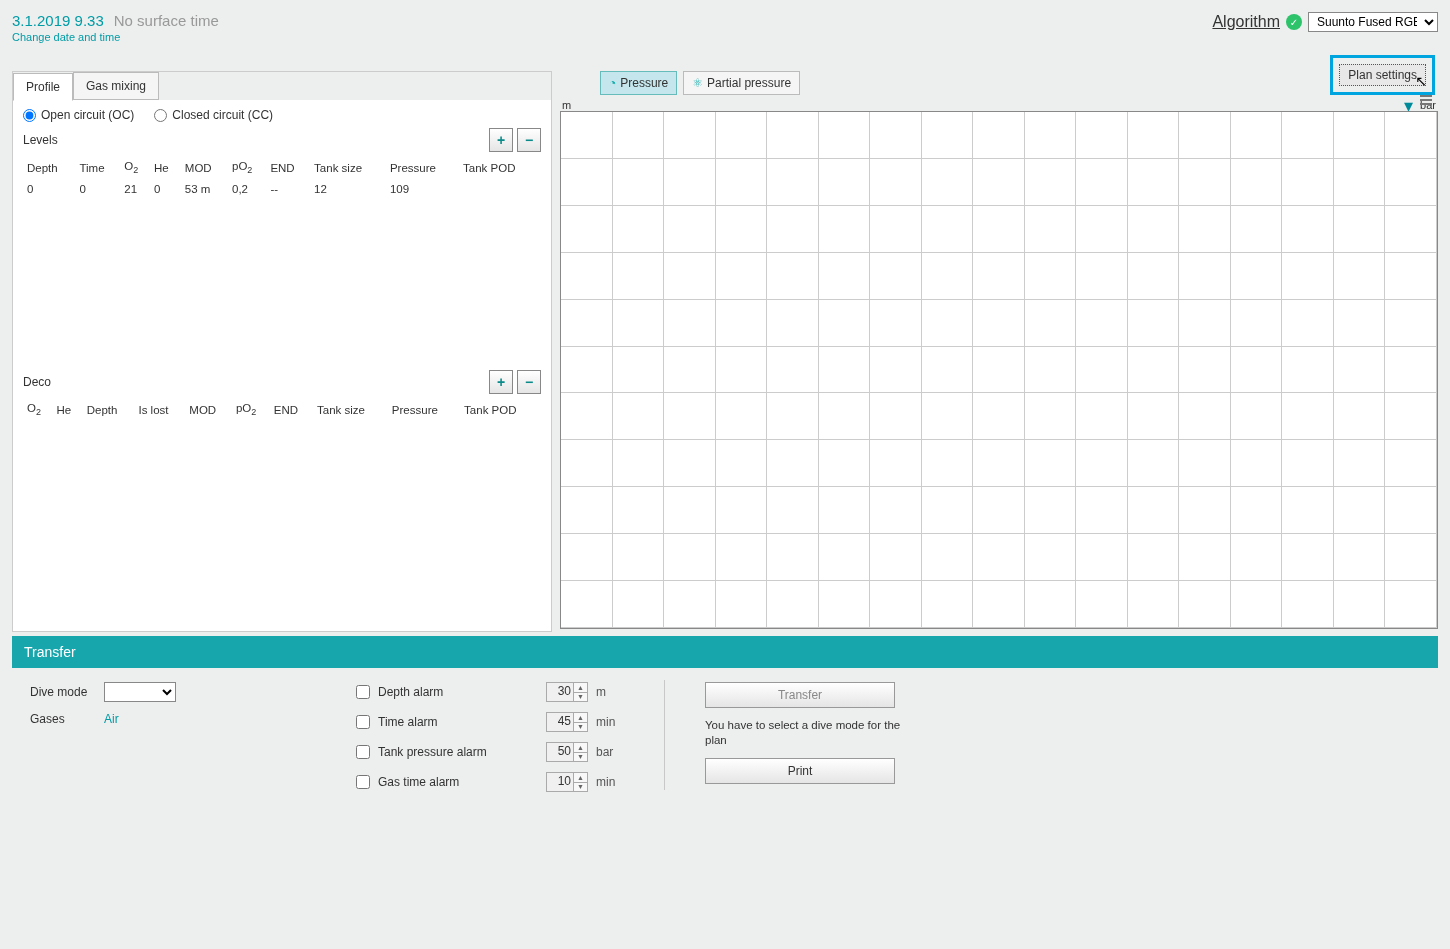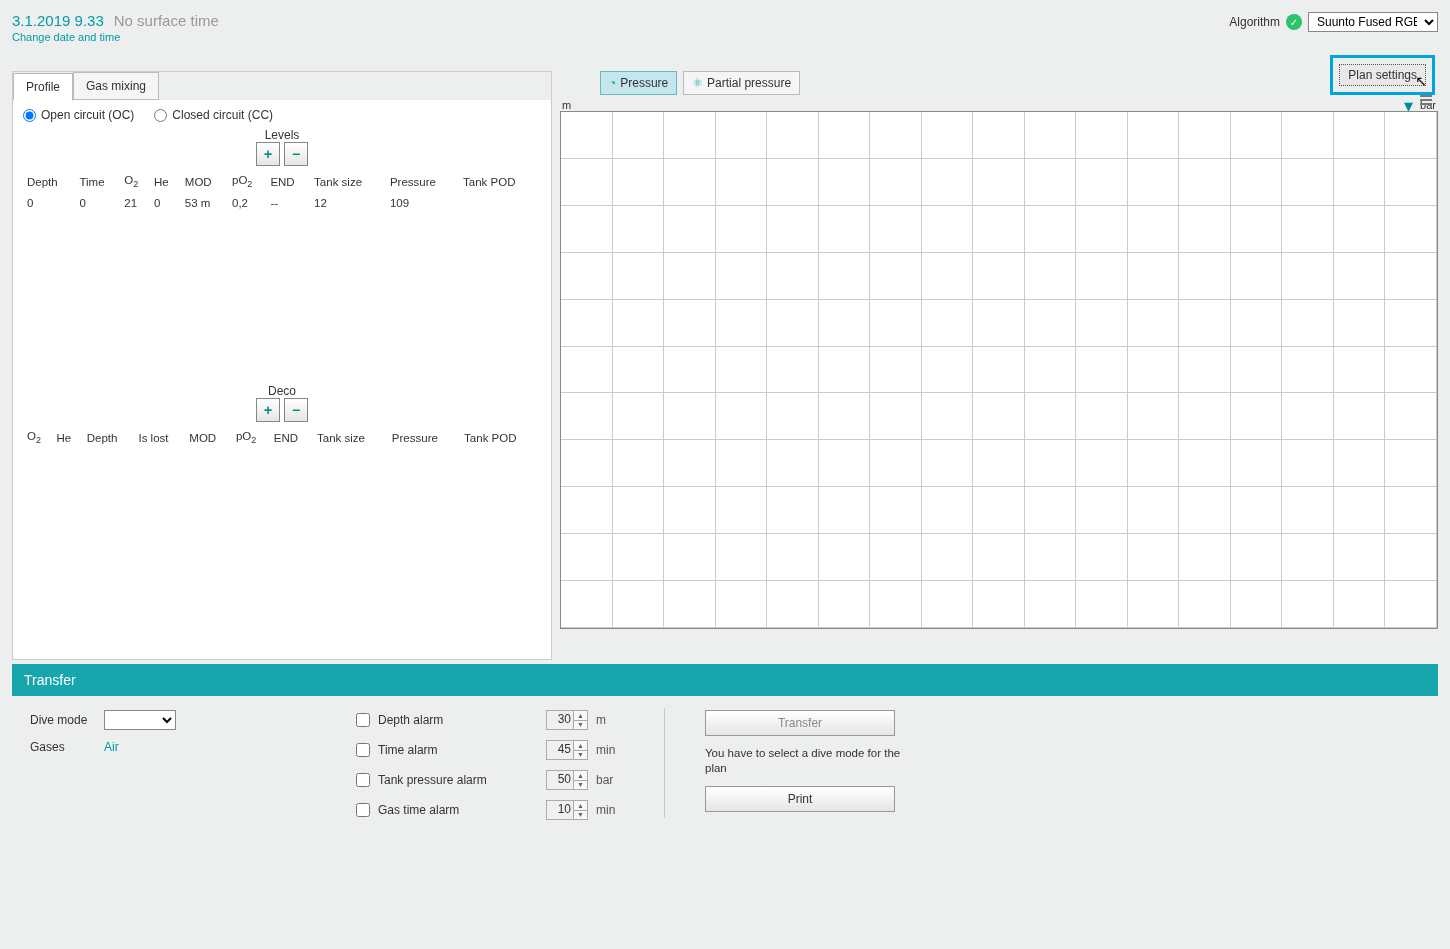--- a/index.html
+++ b/index.html
@@ -7,21 +7,21 @@
 .container { padding: 12px; }
 
 
 .header-row { display: flex; justify-content: space-between; align-items: flex-start; margin-bottom: 4px; }
 .header-left { display: flex; flex-direction: column; gap: 2px; }
 .date-line { display: flex; gap: 10px; align-items: baseline; }
 .date-text { color: #009CA6; font-size: 15px; }
 .surf-text { color: #999; font-size: 15px; }
 .change-link { color: #009CA6; font-size: 11px; cursor: pointer; }
 .header-right { display: flex; align-items: center; gap: 6px; }
-.algo-label { font-size: 12px; }
+.algo-label { font-size: 16px; text-decoration: underline; }
 .check-icon { width: 16px; height: 16px; border-radius: 50%; background: #2CC36B; display: flex; align-items: center; justify-content: center; color: #fff; font-size: 10px; }
 .algo-select { border: 1px solid #888; background: #fff; font-size: 12px; padding: 1px 4px; width: 130px; }
 
 
 .plan-settings-wrap { position: absolute; top: 55px; right: 15px; border: 3px solid #00A5E0; padding: 6px; }
 .plan-settings-btn { border: 1px dotted #555; padding: 3px 8px; background: #E8E8E8; font-size: 12px; cursor: pointer; position: relative; }
 .cursor-icon { position: absolute; right: -2px; bottom: -4px; font-size: 14px; color: #000; pointer-events: none; }
 .drop-arrow { position: absolute; top: 95px; right: 37px; color: #008B9A; font-size: 18px; pointer-events: none; }
 .hamburger { position: absolute; top: 95px; right: 18px; display: flex; flex-direction: column; gap: 2px; }
 .hamburger span { display: block; width: 12px; height: 2px; background: #777; }
@@ -31,21 +31,21 @@
 .left-pane { width: 540px; background: #fff; border: 1px solid #ccc; }
 .tabs { display: flex; background: #EDEEEE; }
 .tab { padding: 6px 12px; border: 1px solid #bbb; background: #F5F5F5; font-size: 12px; cursor: pointer; }
 .tab.active { background: #fff; border-bottom: 1px solid #fff; position: relative; top: 1px; }
 .tab-body { padding: 8px 10px; }
 
 .radio-row { display: flex; gap: 20px; margin-bottom: 6px; }
 .radio-row label { display: flex; align-items: center; gap: 5px; font-size: 12px; }
 .radio-row input { margin: 0; }
 
-.section-head { display: flex; justify-content: space-between; align-items: center; margin: 4px 6px; flex-direction: column; }
+.section-head { display: flex; justify-content: space-between; align-items: center; margin: 4px 0; }
 .section-head .title { font-size: 12px; }
 .btns { display: flex; gap: 4px; }
 .sq-btn { width: 24px; height: 24px; border: 1px solid #888; background: linear-gradient(#fff,#e5e5e5); display: flex; align-items: center; justify-content: center; cursor: pointer; font-weight: bold; font-size: 14px; }
 .sq-btn.add { color: #0b8a8a; }
 .sq-btn.rem { color: #0b8a8a; }
 
 table.levels { width: 100%; border-collapse: collapse; font-size: 11.5px; }
 table.levels th { text-align: left; font-weight: normal; padding: 4px 4px; }
 table.levels td { padding: 4px 4px; }
 .levels-scroll { height: 210px; overflow: hidden; }

